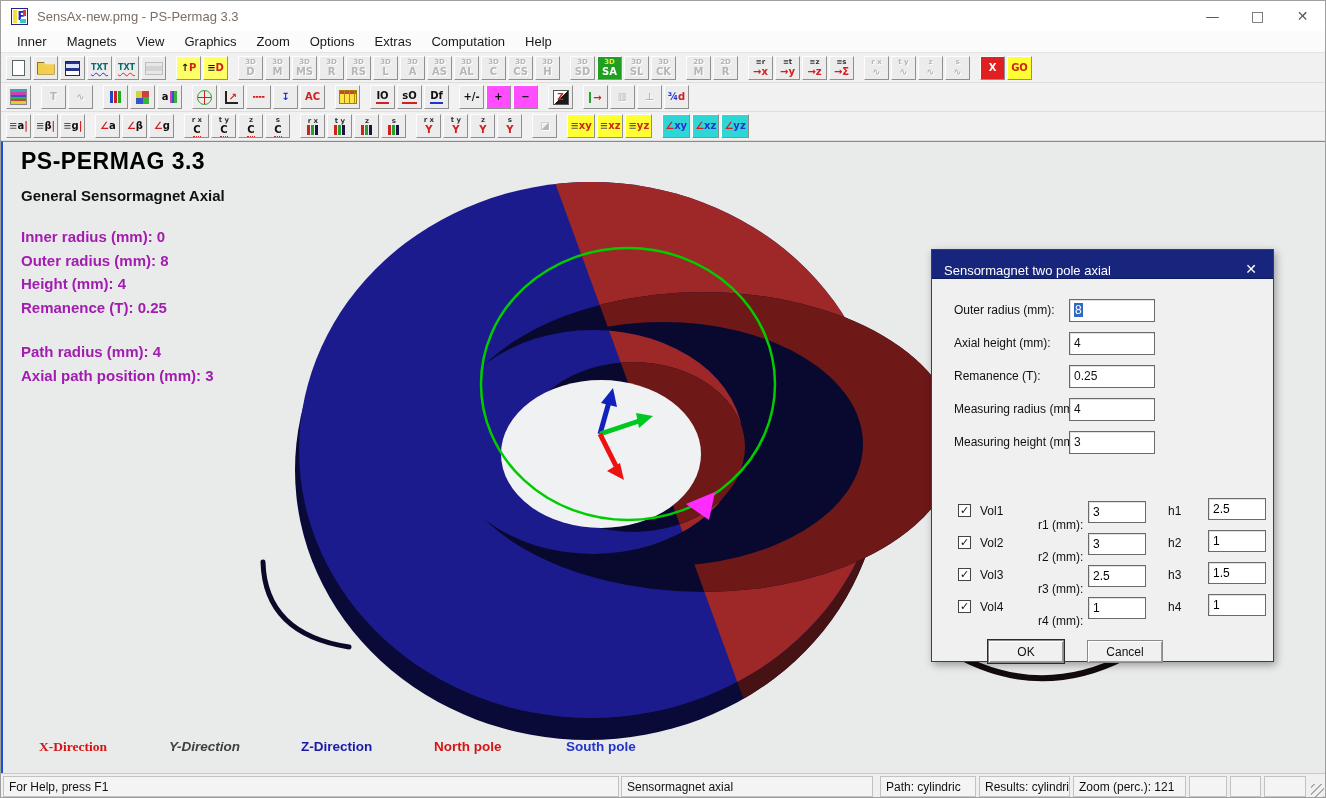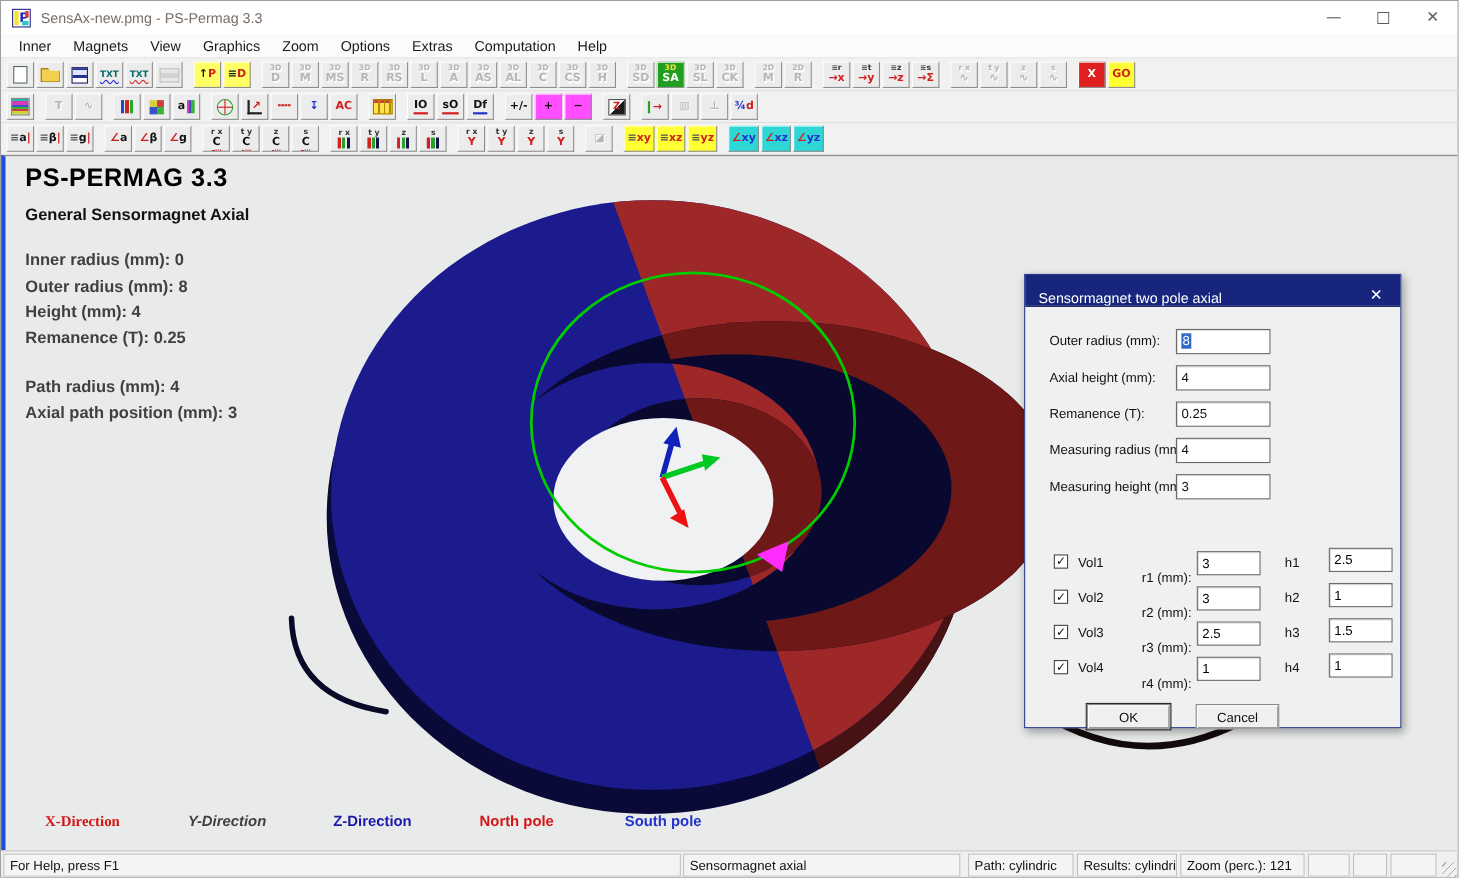--- a/index.html
+++ b/index.html
@@ -42,26 +42,26 @@
   .icon-a-table::after{content:"";width:7px;height:12px;margin-left:2px;background:linear-gradient(90deg,#d23db7 0 2px,#3a52c8 2px 4px,#37b437 4px 7px);}
   .icon-a-table{flex-direction:row;}
   .icon-crosshair::before{content:"";width:13px;height:13px;border:1px solid #2aa02a;border-radius:50%;background:linear-gradient(#d02020 0 0) center/100% 1px no-repeat,linear-gradient(#d02020 0 0) center/1px 100% no-repeat;}
   .icon-axes::before{content:"↗";color:#d02020;font-size:10px;line-height:10px;border-left:2px solid #222;border-bottom:2px solid #222;padding:1px 1px 0 2px;}
   .icon-table-yellow::before{content:"";width:16px;height:12px;border:1px solid #a77f00;background-color:#ffe24a;background-image:repeating-linear-gradient(90deg,transparent 0 4px,#b08900 4px 5px),linear-gradient(180deg,#d23d3d 0 3px,transparent 3px);}
   .icon-invert::before{content:"Z";width:14px;height:13px;display:grid;place-items:center;color:#d02020;font:bold 9px "DejaVu Sans",sans-serif;background:linear-gradient(135deg,#ffffff 0 50%,#1a1a1a 50%);border:1px solid #555;}
   .icon-green-axis::before{content:"→";color:#d02020;font-size:10px;line-height:9px;border-left:2px solid #2aa02a;padding:1px 0 1px 2px;}
   .icon-mini-bars::after{content:"";width:12px;height:10px;background:linear-gradient(90deg,#d02020 0 3px,transparent 3px 4px,#2aa02a 4px 7px,transparent 7px 8px,#15154a 8px 11px,transparent 11px);}
 
   
-  .canvas{position:absolute;left:0;top:140px;width:1326px;height:632px;background:#e9eaea;border-top:1px solid #8a8a8a;border-left:4px solid #1d4ed8;overflow:hidden;}
+  .canvas{position:absolute;left:0;top:140px;width:1326px;height:632px;background:#e9eaea;border-top:1px solid #8a8a8a;border-left:2px solid #1d4ed8;overflow:hidden;}
   .infoblock{position:absolute;left:18px;top:6px;}
   .infoblock .heading{font:bold 23px "Liberation Sans",sans-serif;letter-spacing:0.5px;}
   .infoblock .subtitle{margin-top:12px;font:bold 15px "Liberation Sans",sans-serif;color:#111;}
   .infoblock .igroup{margin-top:21px;}
-  .infoblock .iline{font:bold 15px "Liberation Sans",sans-serif;color:#404040;line-height:23.5px;white-space:pre;}
+  .infoblock .iline{font:bold 15px "Liberation Sans",sans-serif;color:#a21caf;line-height:23.5px;white-space:pre;}
   .magnet-svg{position:absolute;left:0;top:0;}
   .legend{position:absolute;left:18px;top:597px;height:20px;}
   .legend-item{position:absolute;top:0;font:bold 13.5px "Liberation Sans",sans-serif;white-space:nowrap;}
 
   
   .dialog{position:absolute;left:930px;top:248px;width:343px;height:413px;background:#f0f0f0;border:1px solid #2a3a8e;box-shadow:2px 3px 8px rgba(0,0,0,.35);}
   .dlg-title{height:28px;background:#17267c;display:flex;align-items:flex-end;padding:0 10px 0 12px;}
   .dlg-title-text{color:#ffffff;font-size:13px;}
   .dlg-close{margin-left:auto;color:#ffffff;font-size:14px;font-family:"DejaVu Sans",sans-serif;padding:1px 6px;}
   .dlg-body{position:relative;width:100%;height:385px;border-top:1px solid #0d1a5e;}

